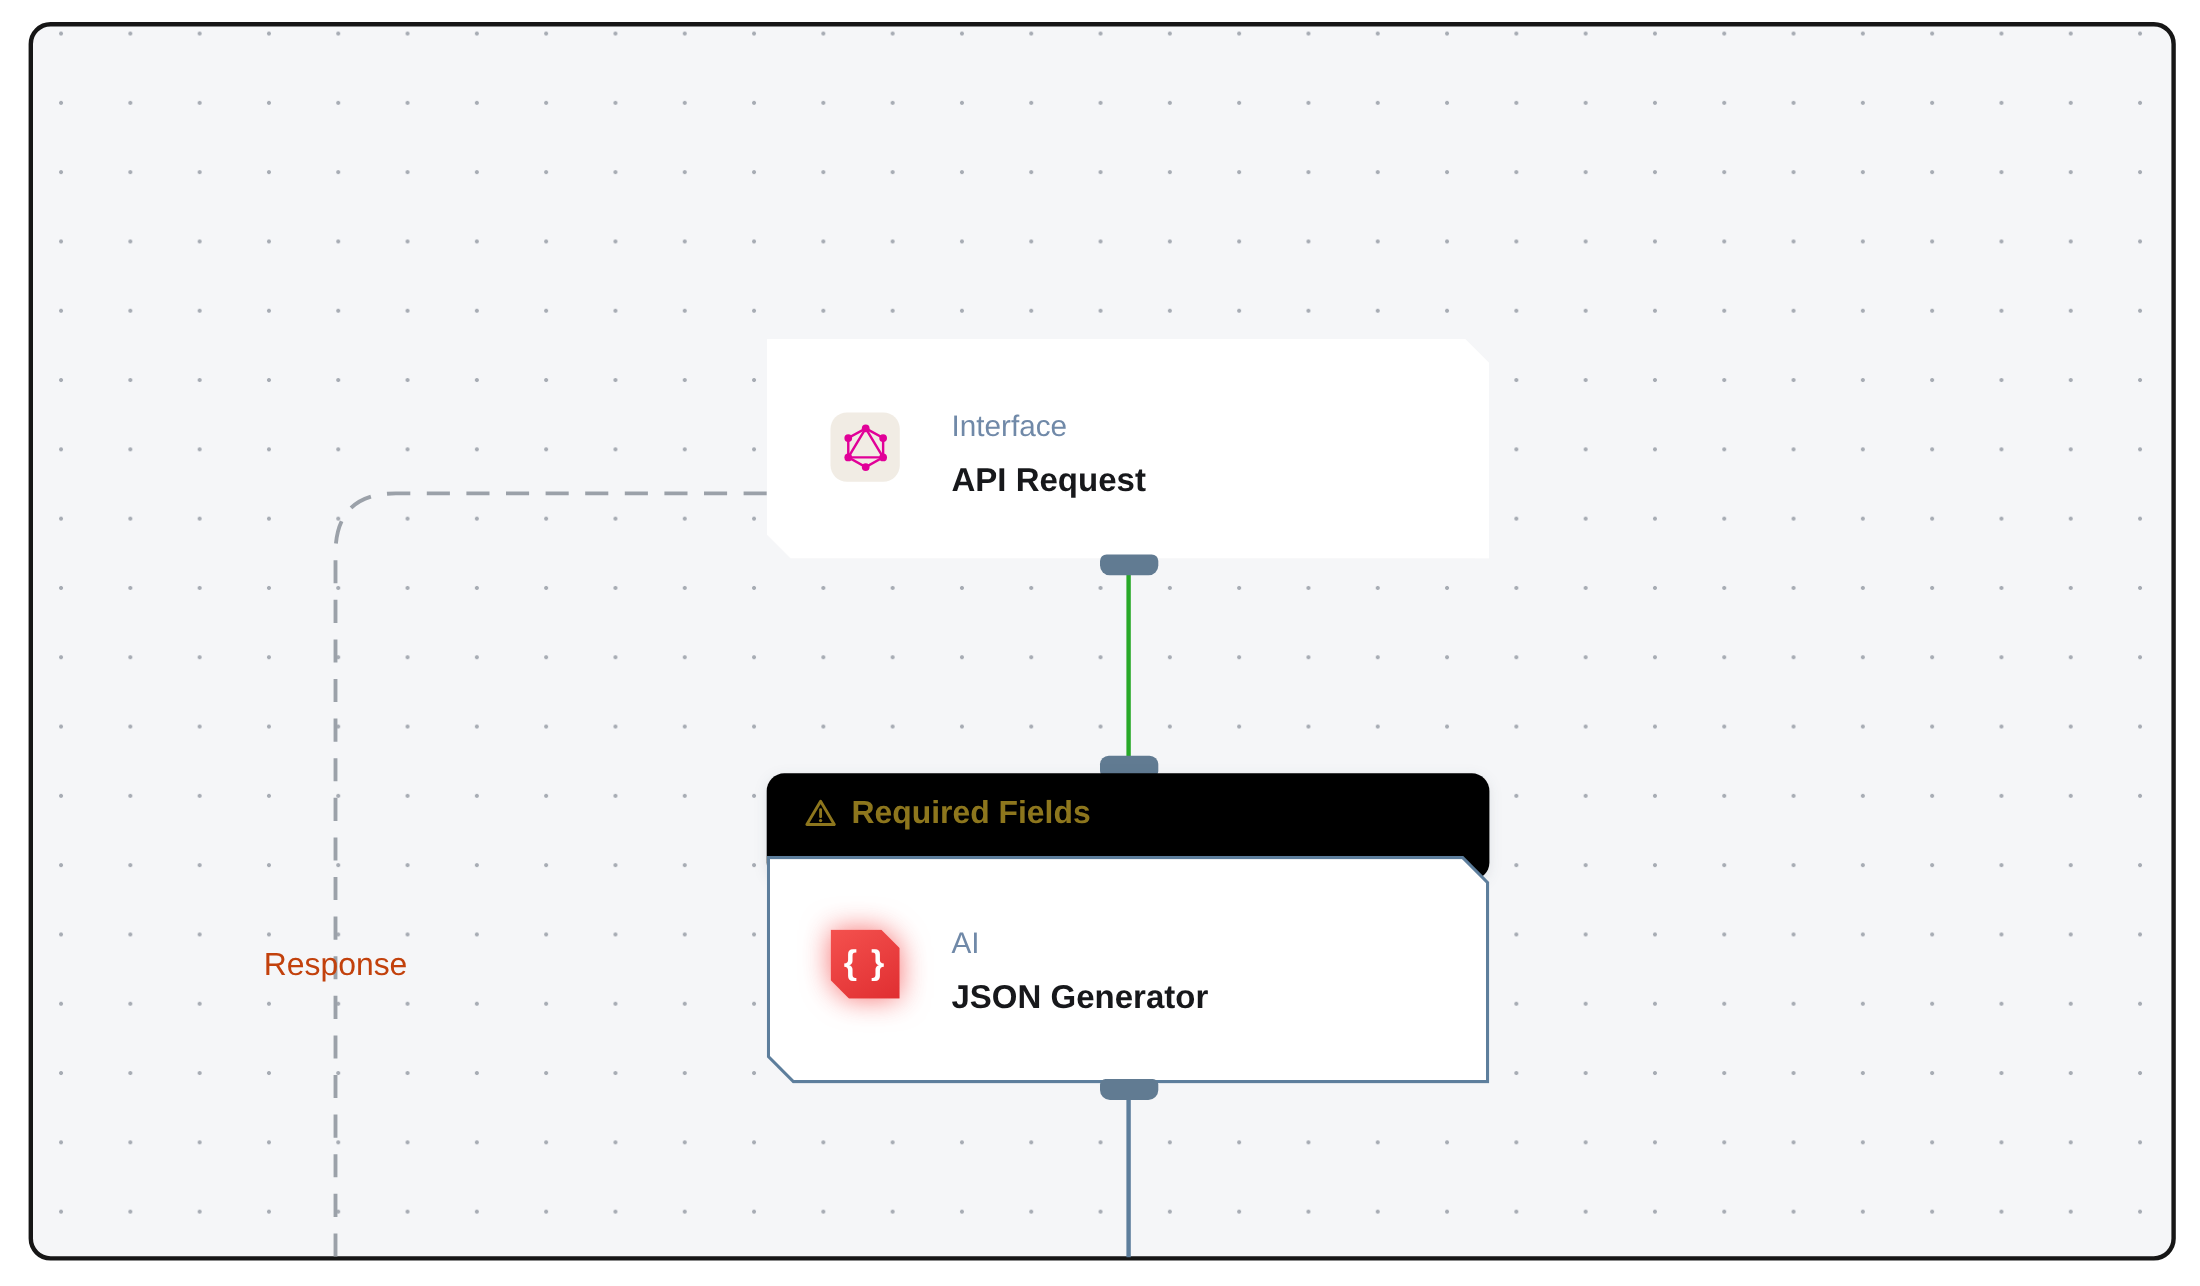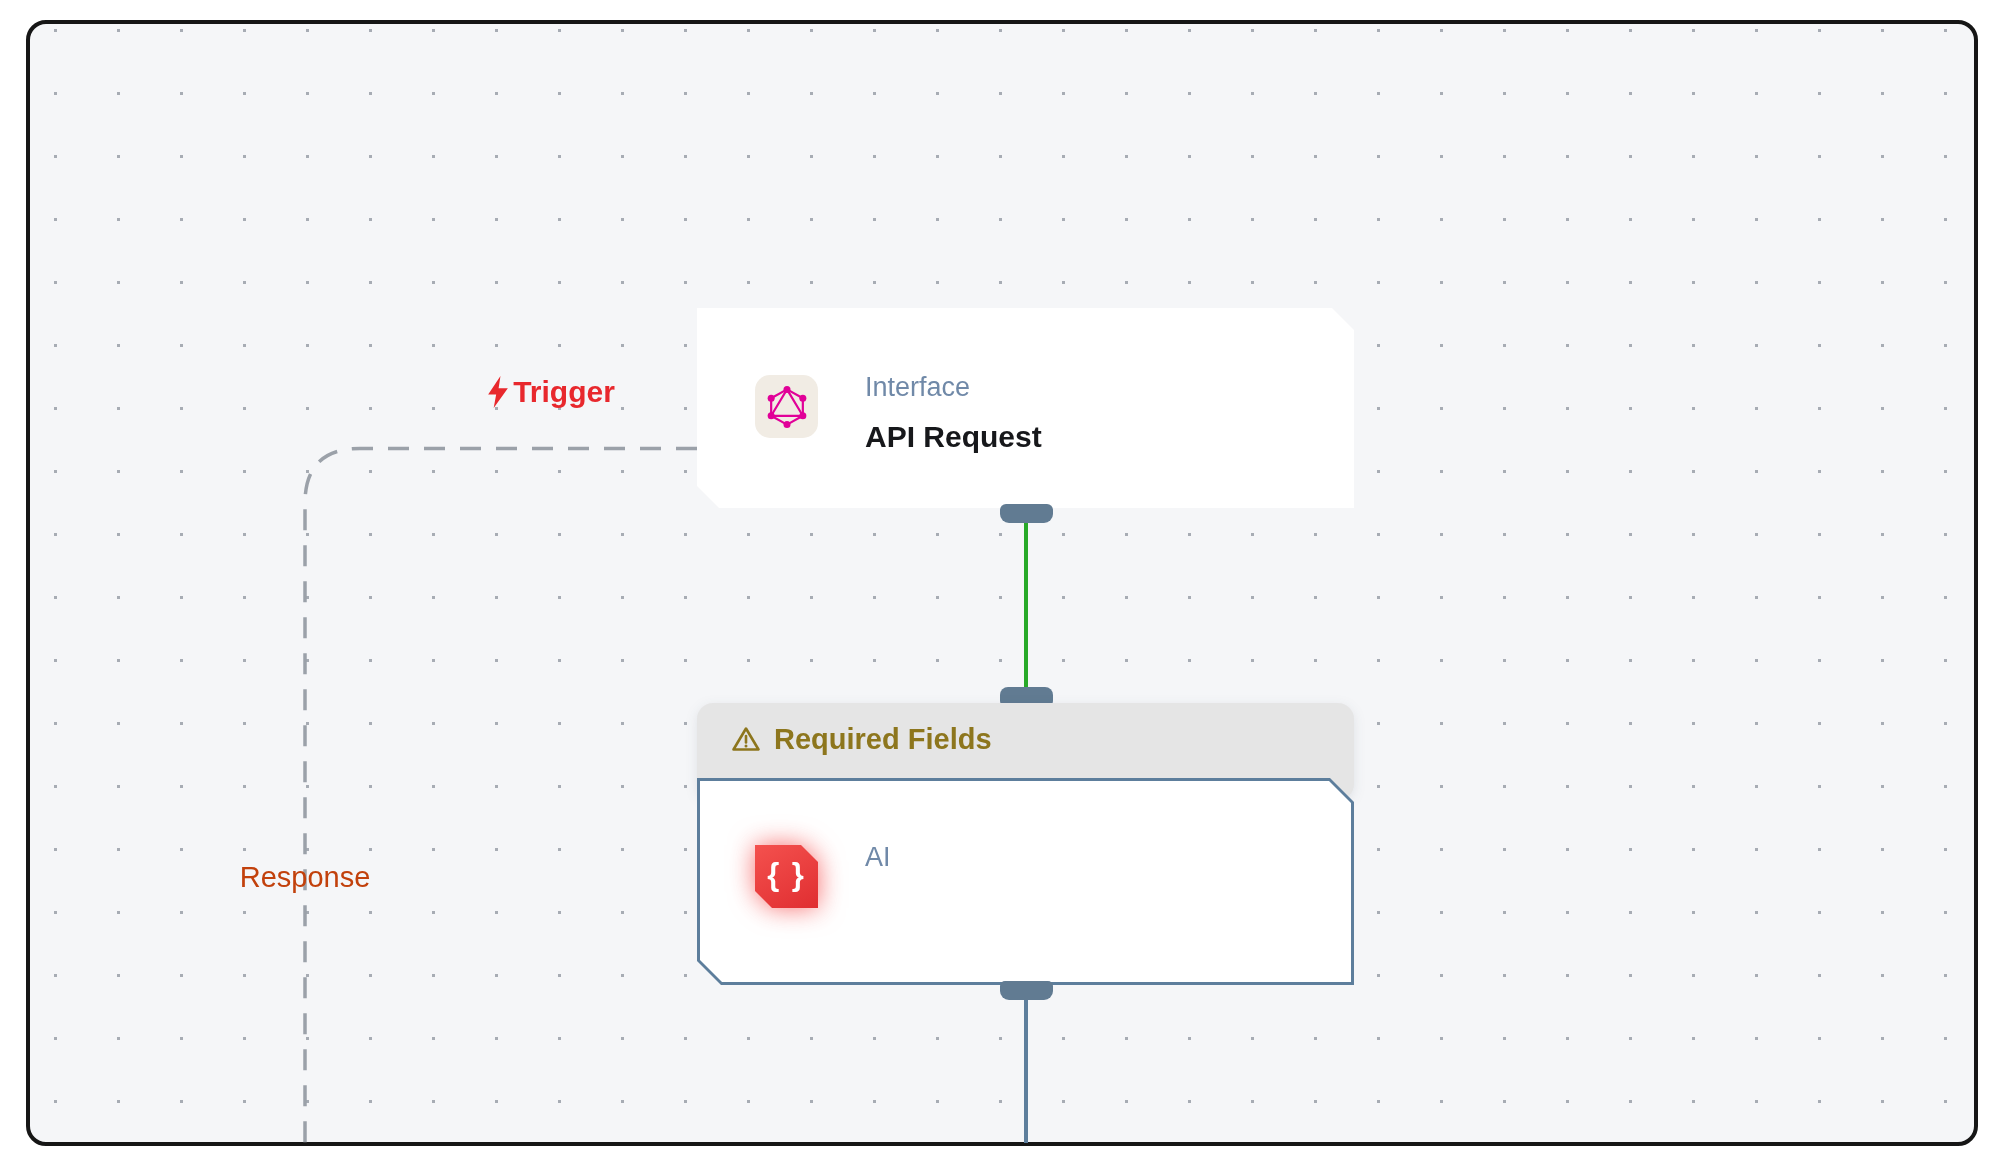--- a/index.html
+++ b/index.html
@@ -42,21 +42,21 @@
     border-radius: 16px;
     display: flex; align-items: flex-start;
     padding: 19px 0 0 34px;
     filter: drop-shadow(0 3px 6px rgba(30,50,70,0.10));
   }
   .banner-row { display: flex; align-items: center; gap: 13px; }
   .banner-label { font-size: 29px; font-weight: 700; line-height: 34px; }
 
   .banner-success { top: 0; background: #bce7bd; }
   .banner-success .banner-label { color: #177d38; }
-  .banner-warning { top: 16px; background: #e5e5e5; }
+  .banner-warning { top: 16px; background: #000000; }
   .banner-warning .banner-label { color: #8d761d; }
 
   .card {
     position: absolute; left: 0; width: 657px;
     clip-path: polygon(0 0, calc(100% - 22px) 0, 100% 22px, 100% 100%, 22px 100%, 0 calc(100% - 22px));
     background: #ffffff;
   }
   .node-api .card { top: 72px; height: 200px; filter: drop-shadow(0 5px 9px rgba(30,50,70,0.09)); }
 
   .card-bordered {
@@ -107,26 +107,20 @@
 
   <svg class="wires" viewBox="0 0 2000 1169">
 
     <path d="M 697 448.5 L 360 448.5 Q 305 448.5 305 503 L 305 1143" fill="none" stroke="#9ba1a9" stroke-width="3.5" stroke-dasharray="21 15"></path>
 
     <path d="M 1026 516 L 1026 694" fill="none" stroke="#28a928" stroke-width="4"></path>
 
     <path d="M 1026 992 L 1026 1143" fill="none" stroke="#5d7e9c" stroke-width="4"></path>
   </svg>
 
-  <div class="trigger-label">
-    <svg width="26" height="32" viewBox="0 0 20 26">
-      <polygon points="12,0 2,15 8.5,15 6.5,26 18,10 10.5,10" fill="#e8282d"></polygon>
-    </svg>
-    <span>Trigger</span>
-  </div>
 
   <div class="response-label">Response</div>
 
   <div class="node node-api">
 
     <div class="card">
       <div class="card-content">
         <div class="node-icon-wrap">
           <div class="graphql-chip">
             <svg width="44" height="44" viewBox="0 0 100 100">
@@ -169,19 +163,20 @@
 
     <div class="card-bordered">
       <div class="card-inner"></div>
       <div class="card-content">
         <div class="node-icon-wrap json-chip-glow">
           <div class="json-chip">
             <span>{ }</span>
           </div>
         </div>
         <div class="node-category">AI</div>
+        <div class="node-title">JSON Generator</div>
       </div>
     </div>
 
     <div class="port port-out-json"></div>
   </div>
 
 </div>
 
 </body></html>

